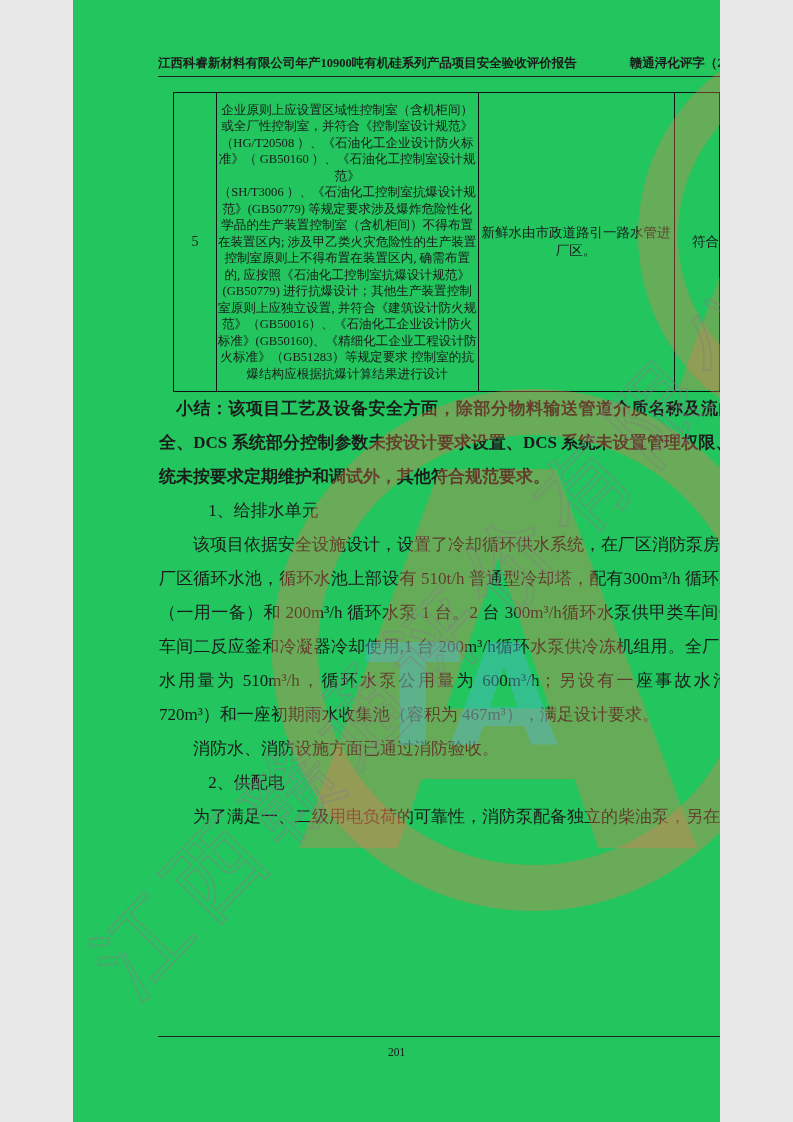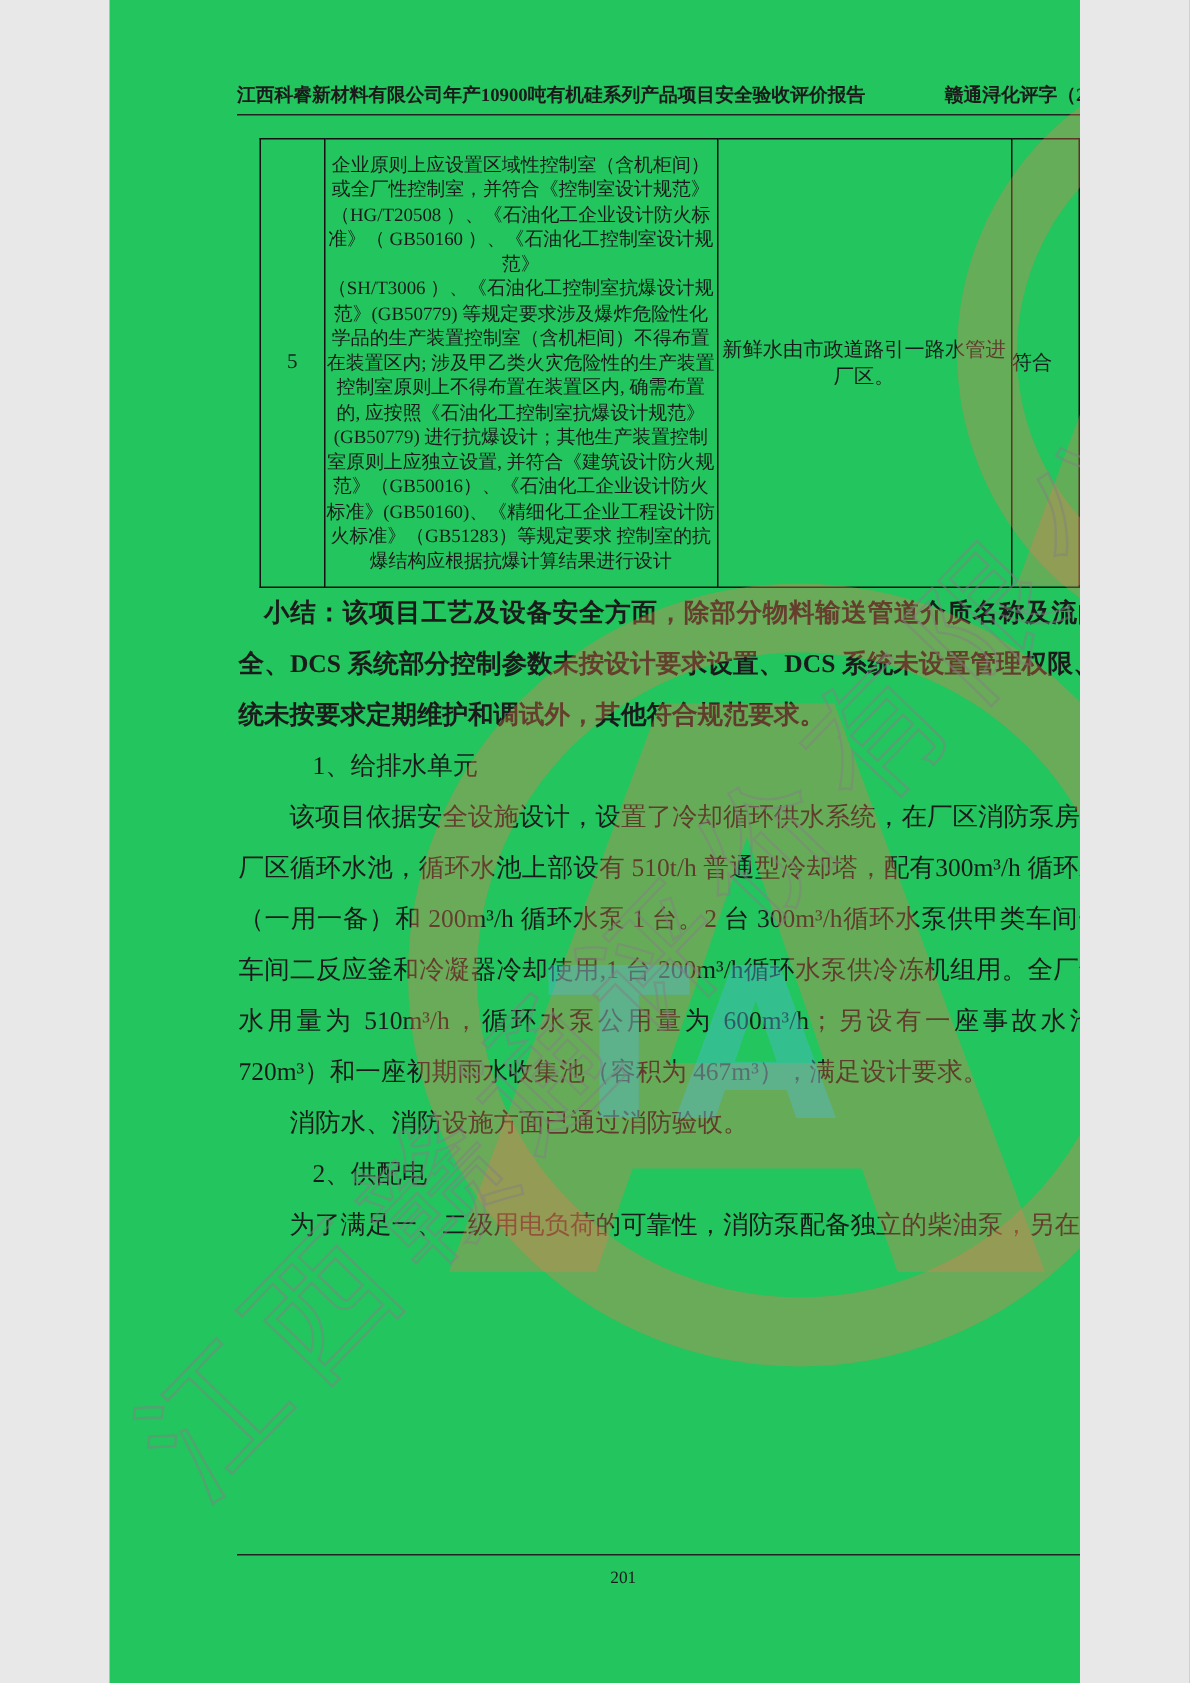--- a/index.html
+++ b/index.html
@@ -21,37 +21,37 @@
     position:absolute; top:92px; left:100px;
     border-collapse:collapse; table-layout:fixed;
   }
   .doc-table td { border:1.6px solid #111; vertical-align:middle; padding:0; }
   .no-cell { width:48px; text-align:center; font-size:14px; }
   .req-cell {
     width:292px; font-size:12.6px; line-height:16.5px;
     text-align:center; white-space:pre-line; padding:1px 2px;
   }
   .actual-cell { width:225px; font-size:13.5px; line-height:18px; text-align:center; padding:0 14px; }
-  .concl-cell { width:50px; text-align:left; font-size:13.5px; }
+  .concl-cell { width:50px; text-align:right; font-size:13.5px; }
   
   .body-text {
     position:absolute; top:392px; left:86px; width:629px;
     font-size:17px; line-height:34px; text-align:justify;
   }
   .body-text p { margin:0; }
   .indent1 { text-indent:1em;font-weight:bold; }
   .indent2 { text-indent:2em; }
   .indent3 { text-indent:2.9em; }
   .section-heading {
     font-size:20.5px; font-weight:bold; line-height:26px;
     margin:4px 0 8px 0; text-align:left;
   }
   
   .footer-rule { position:absolute; top:1036px; left:85px; width:628px; border-top:1.5px solid #222; }
-  .page-number { position:absolute; top:1046px; left:0; width:100%; text-align:center; font-size:11.5px;padding-left:19px; }
+  .page-number { position:absolute; top:1046px; left:0; width:100%; text-align:center; font-size:11.5px; }
   
   .watermark-layer { position:absolute; inset:0; pointer-events:none; z-index:5; }
 </style>
 </head>
 <body>
 
 <div class="page">
 
   <div class="header">
     <span class="header-title">江西科睿新材料有限公司年产10900吨有机硅系列产品项目安全验收评价报告</span>

